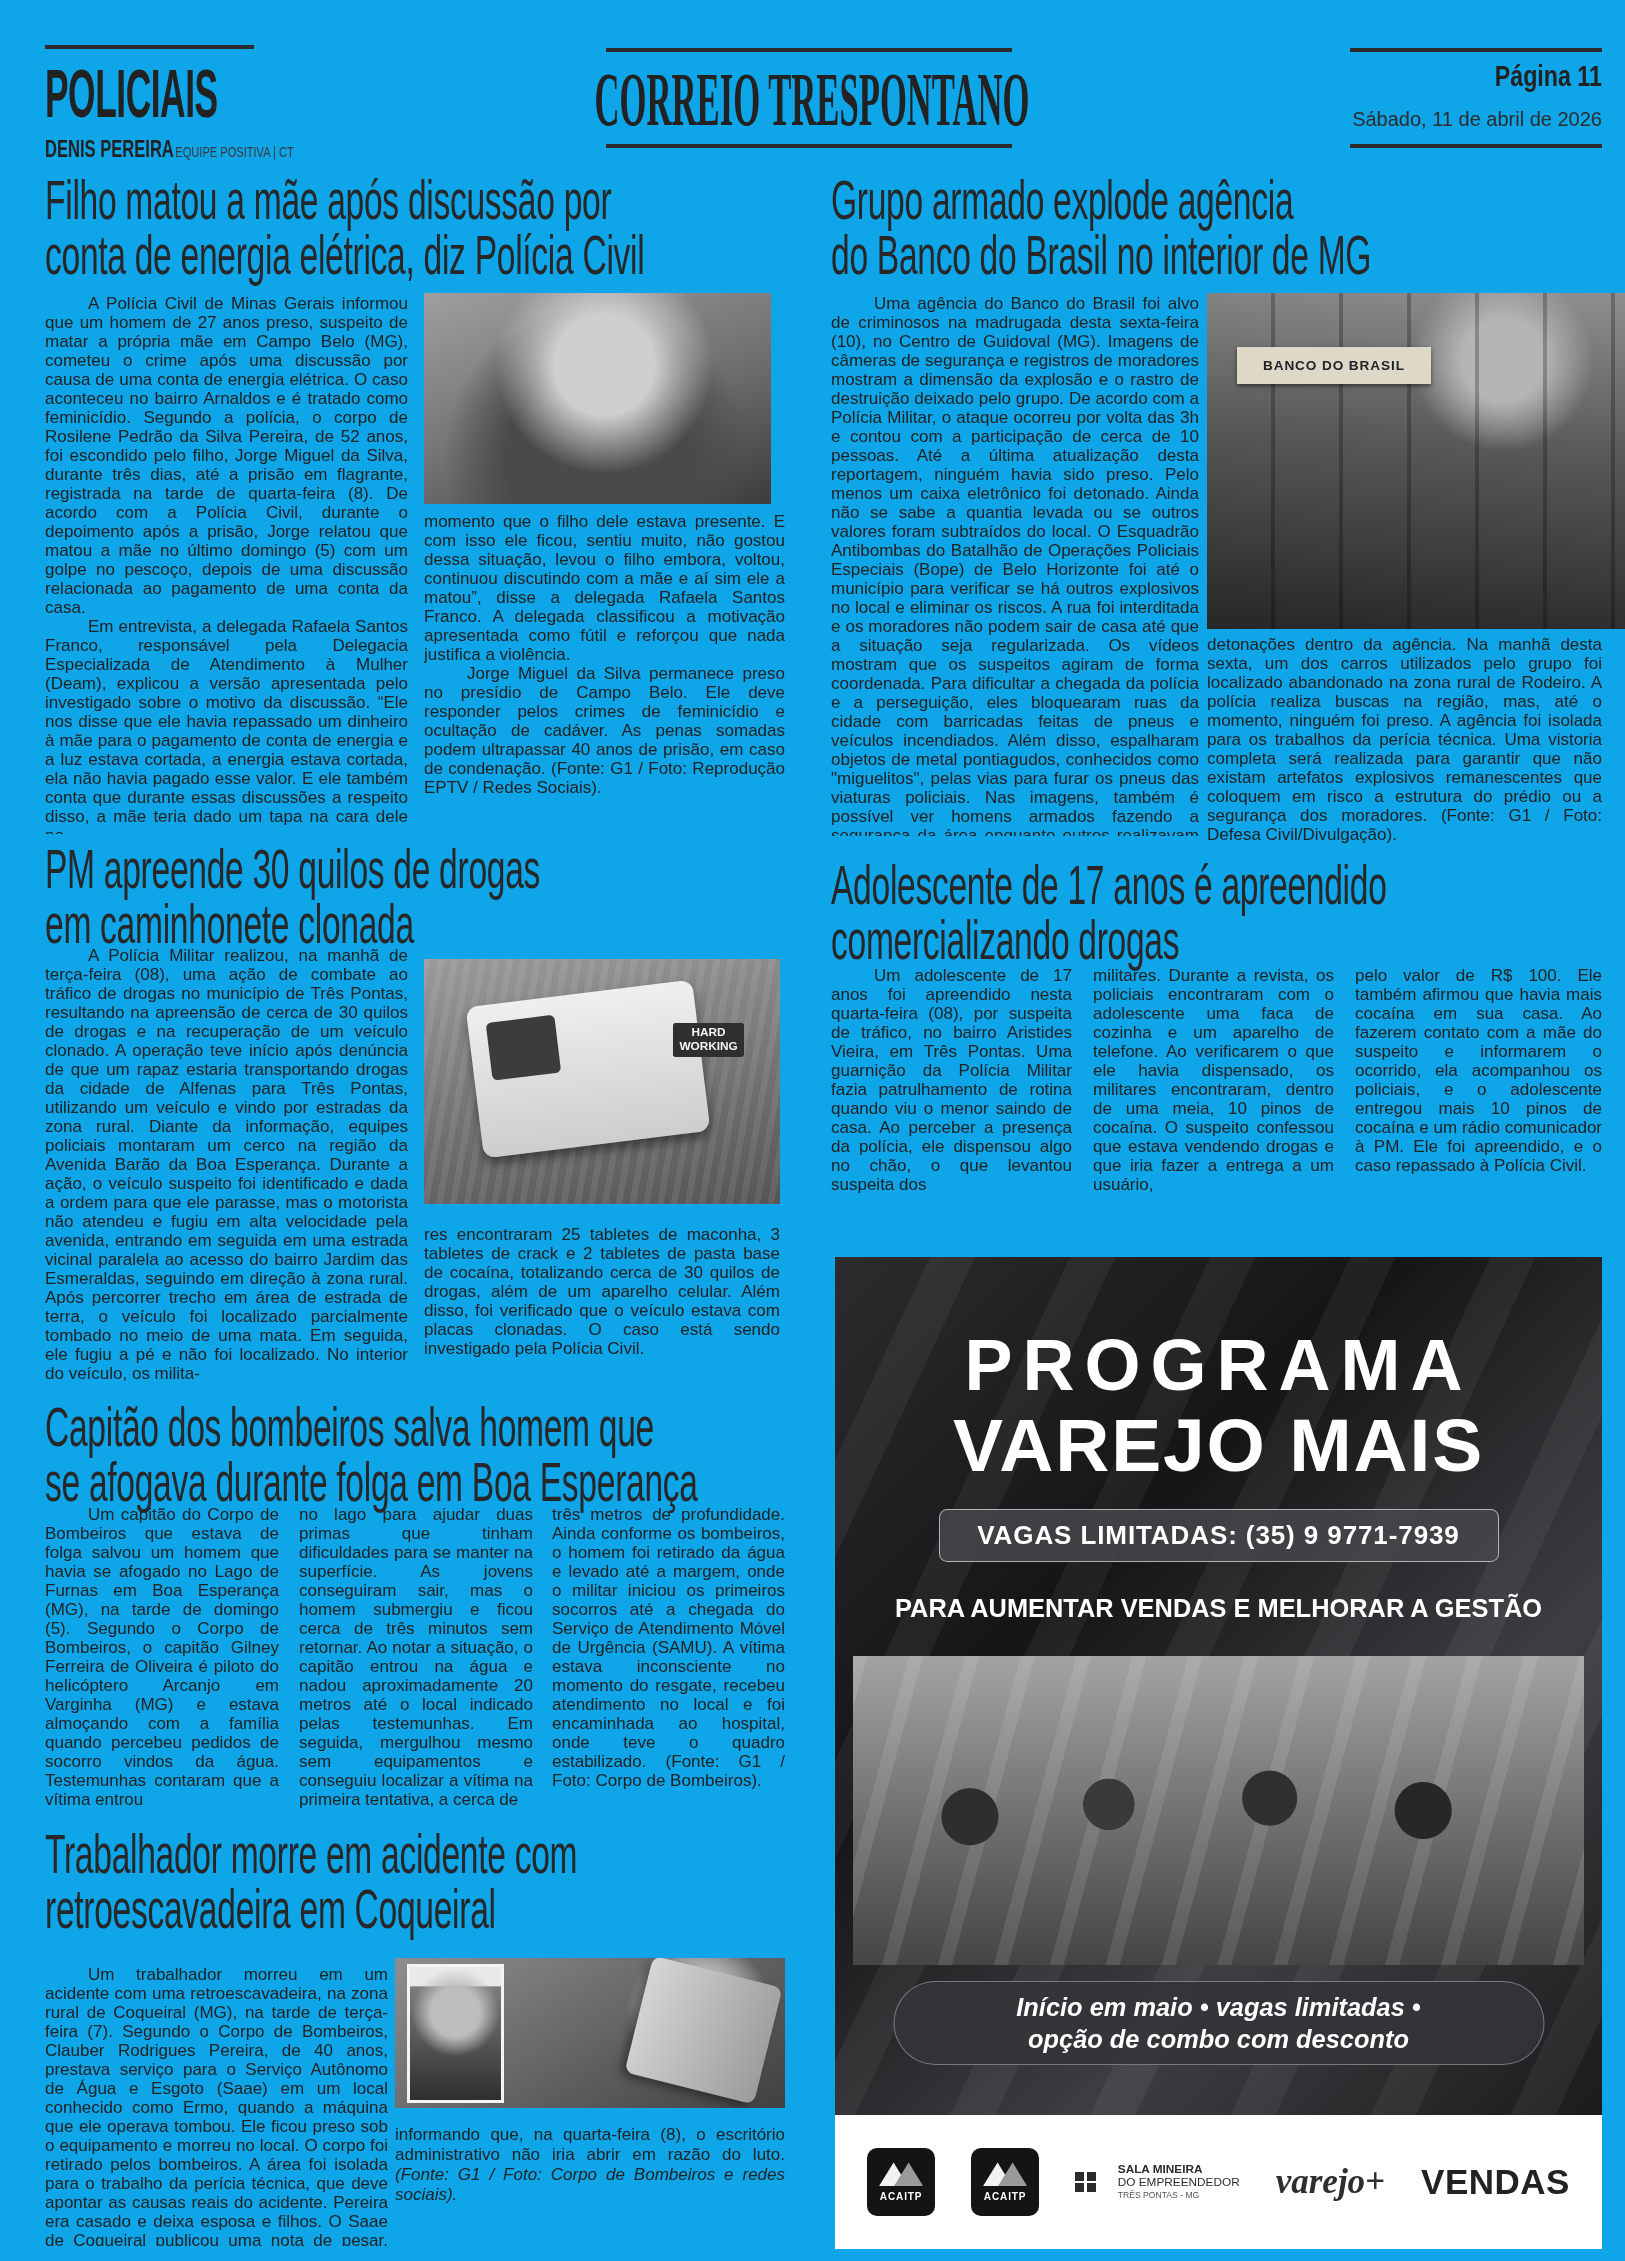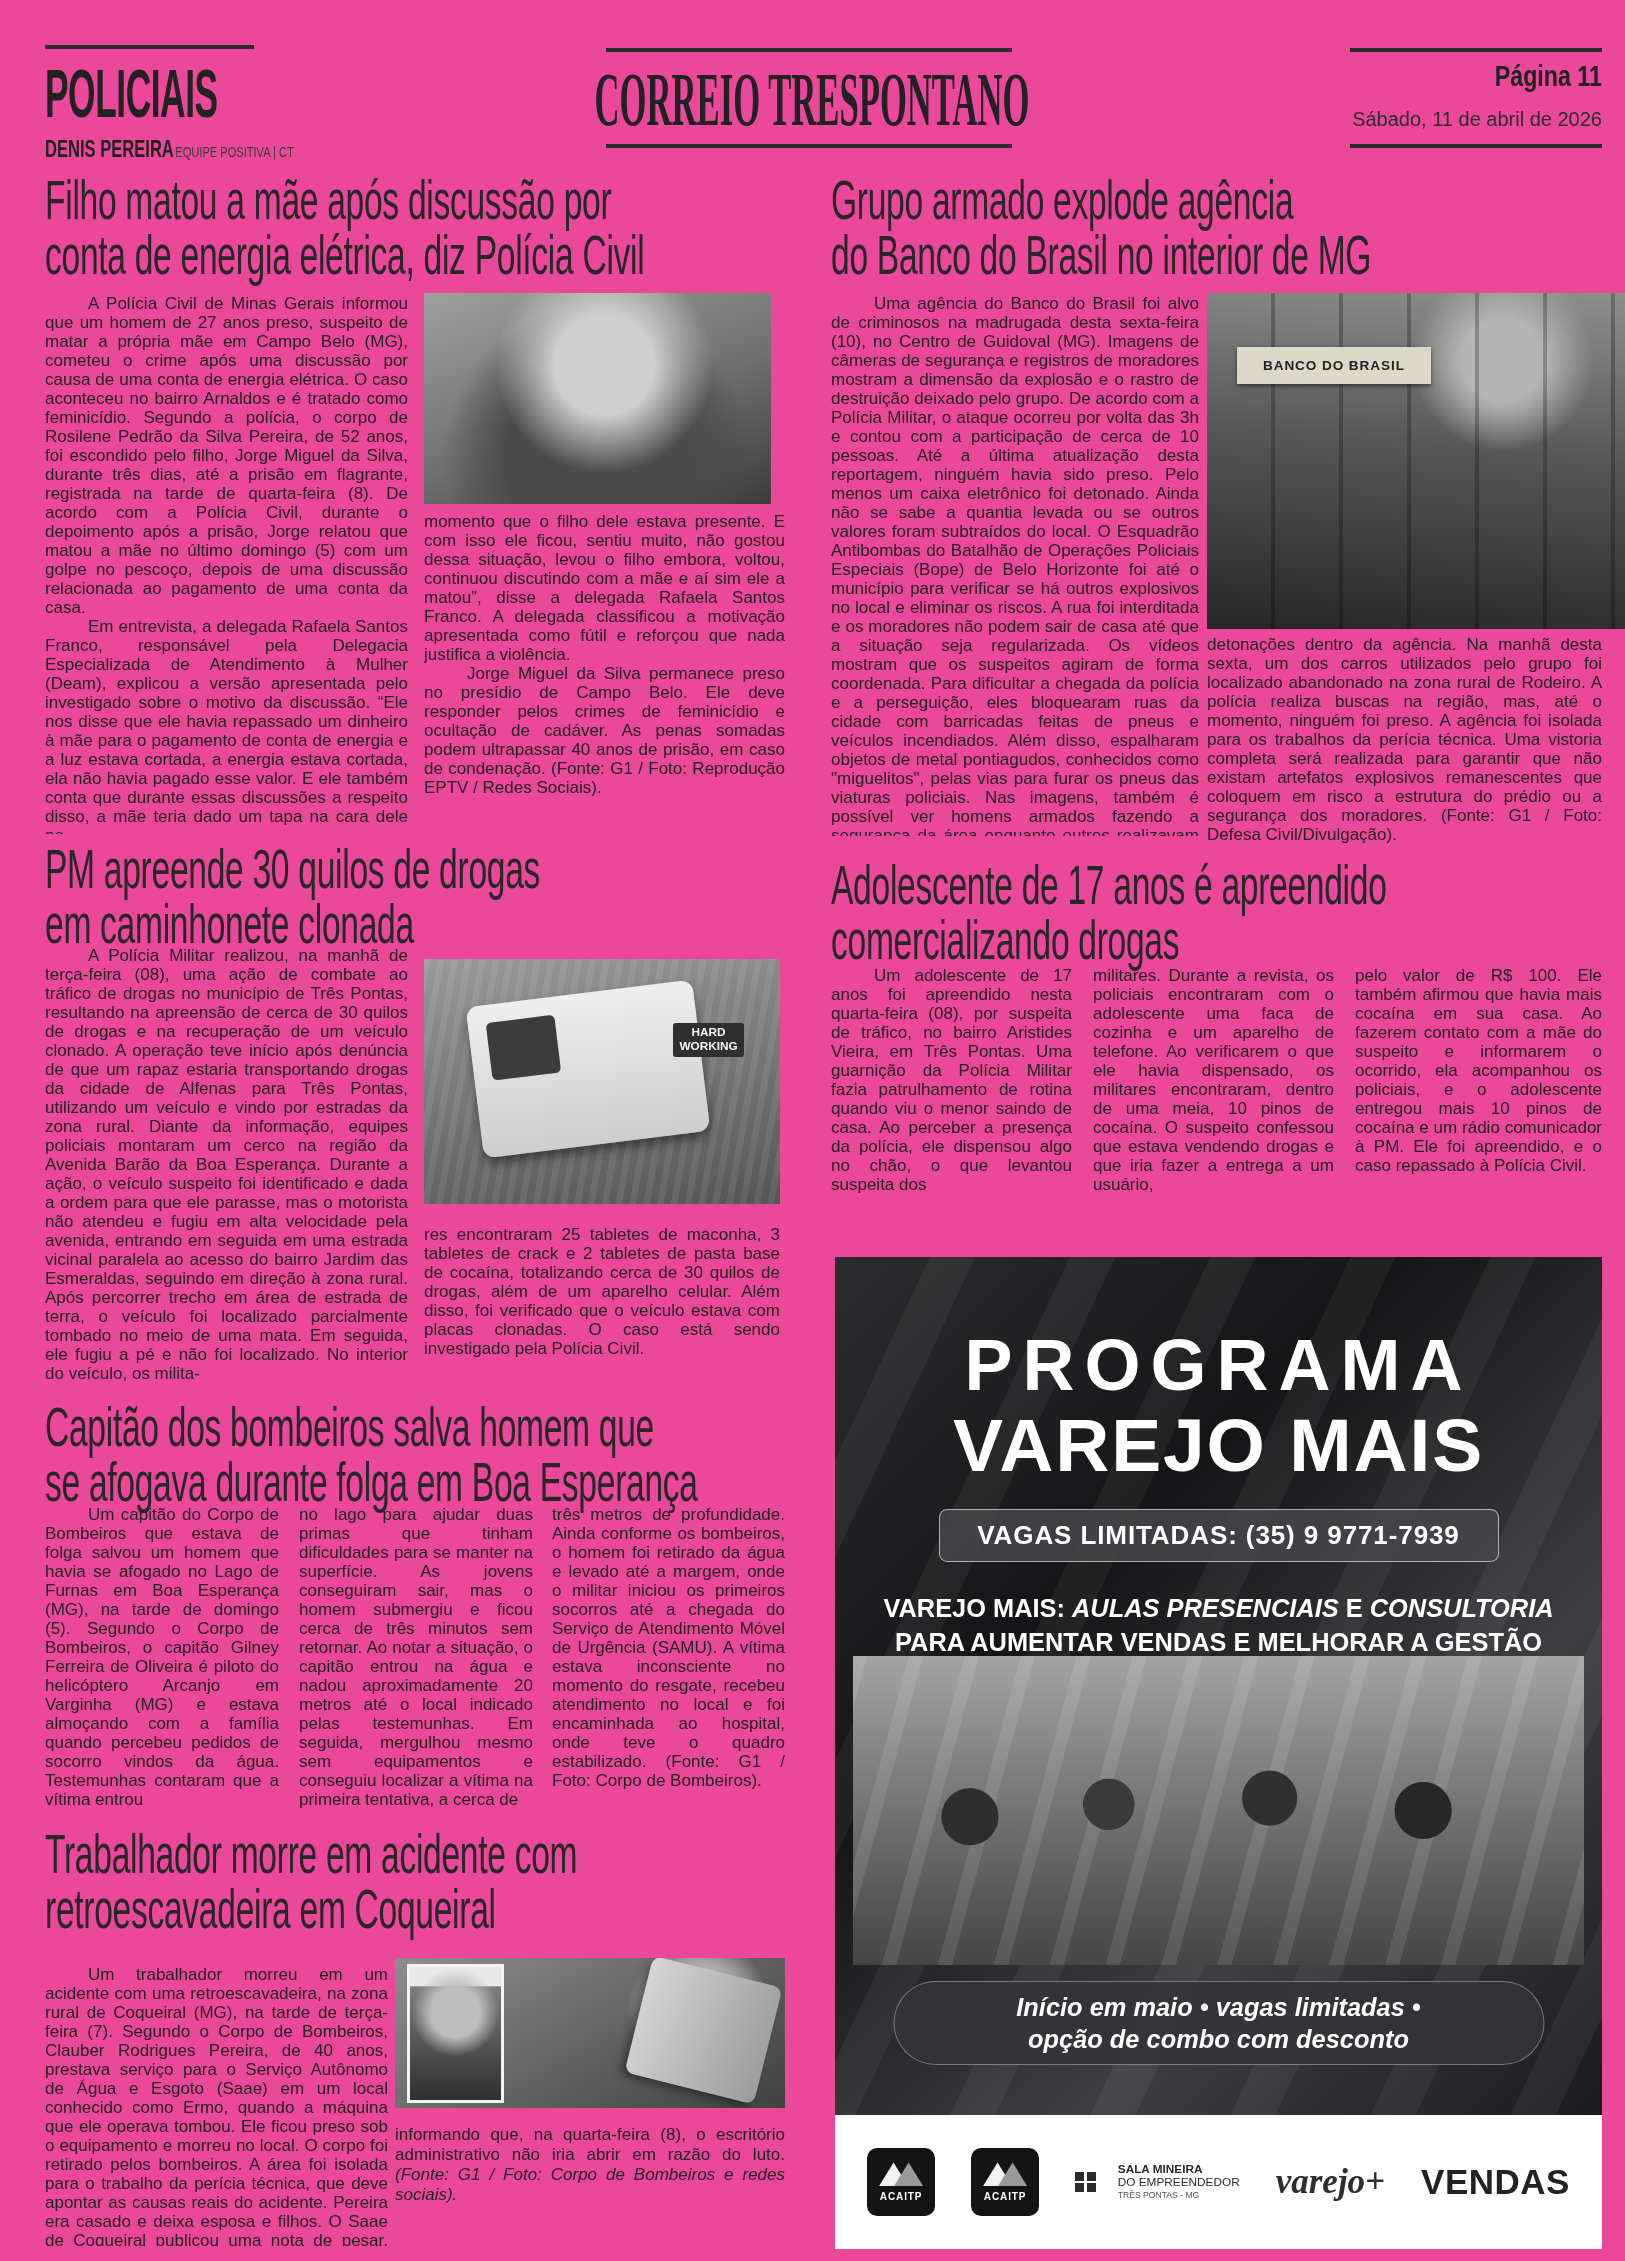--- a/index.html
+++ b/index.html
@@ -1,16 +1,16 @@
 <!DOCTYPE html>
 <html style="font-size:7.3px"><head>
 <meta charset="utf-8">
 <style>
   html,body{margin:0;padding:0;background:#ffffff;}
-  .page{position:relative;width:1625px;height:2261px;background:#ec4899;
+  .page{position:relative;width:1625px;height:2261px;background:#0ea5e9;
         font-family:"Liberation Sans",sans-serif;color:#1f1f1f;overflow:hidden;}
   .abs{position:absolute;}
   .rule{position:absolute;background:#2b2b2b;height:4.1px;}
   
   .sec-title{font-size:68px;font-weight:700;letter-spacing:-0.9px;white-space:nowrap;
              transform:scaleX(.52);transform-origin:0 0;color:#222;}
   .byline{white-space:nowrap;transform:scaleX(.72);transform-origin:0 0;}
   .byline b{font-size:23px;font-weight:700;color:#222;}
   .byline span{font-size:15.4px;font-weight:400;color:#3a3a3a;}
   .masthead{font-family:"Liberation Serif",serif;font-size:77px;font-weight:700;white-space:nowrap;
@@ -222,26 +222,20 @@
   <div class="caption" style="left:395px;top:2125px;width:390px;">
     <span>informando que, na quarta-feira (8), o escritório administrativo não iria abrir em razão do luto. </span><span class="src">(Fonte: G1 / Foto: Corpo de Bombeiros e redes sociais).</span>
   </div>
 
   <div class="ad">
     <div class="ad-dark">
       <div class="ad-t1">PROGRAMA</div>
       <div class="ad-t2">VAREJO MAIS</div>
       <div class="ad-bar">VAGAS LIMITADAS: (35) 9 9771-7939</div>
       <div class="ad-desc">
-        <div>
-          <span class="b">VAREJO MAIS:</span>
-          <span class="i">AULAS PRESENCIAIS</span>
-          <span class="b">E</span>
-          <span class="i">CONSULTORIA</span>
-        </div>
         <div class="b">PARA AUMENTAR VENDAS E MELHORAR A GESTÃO</div>
       </div>
       <div class="ad-photo"></div>
       <div class="ad-pill">
         <div>Início em maio • vagas limitadas •</div>
         <div>opção de combo com desconto</div>
       </div>
     </div>
     <div class="ad-logos">
       <div class="lg-box">

